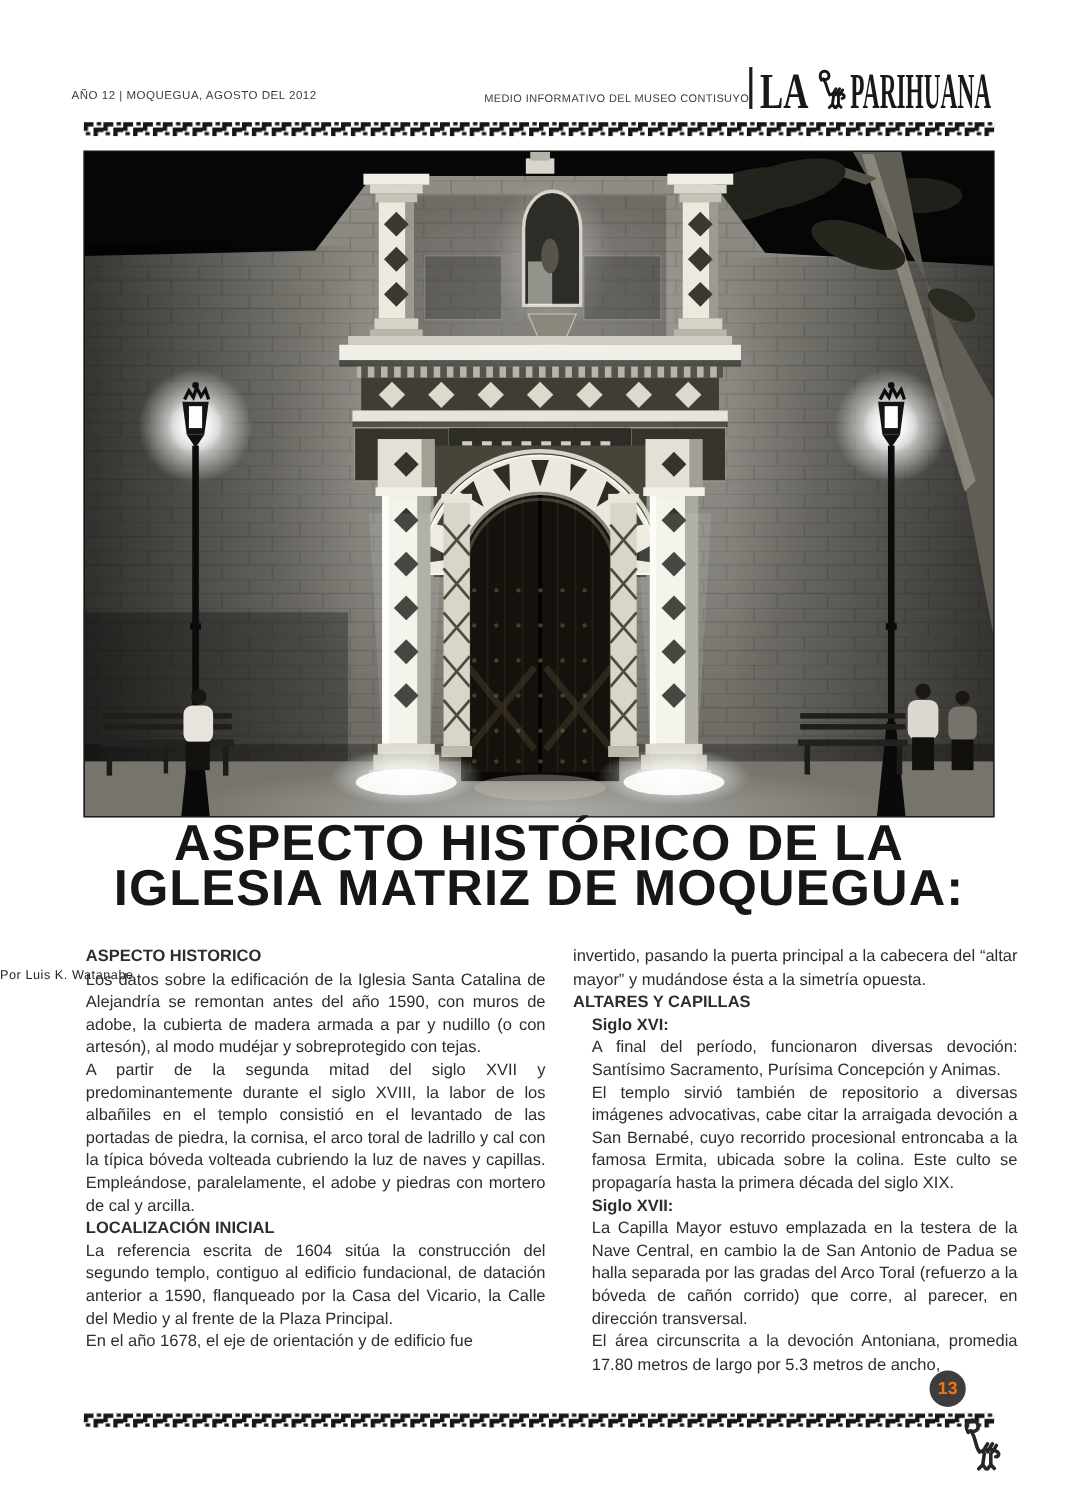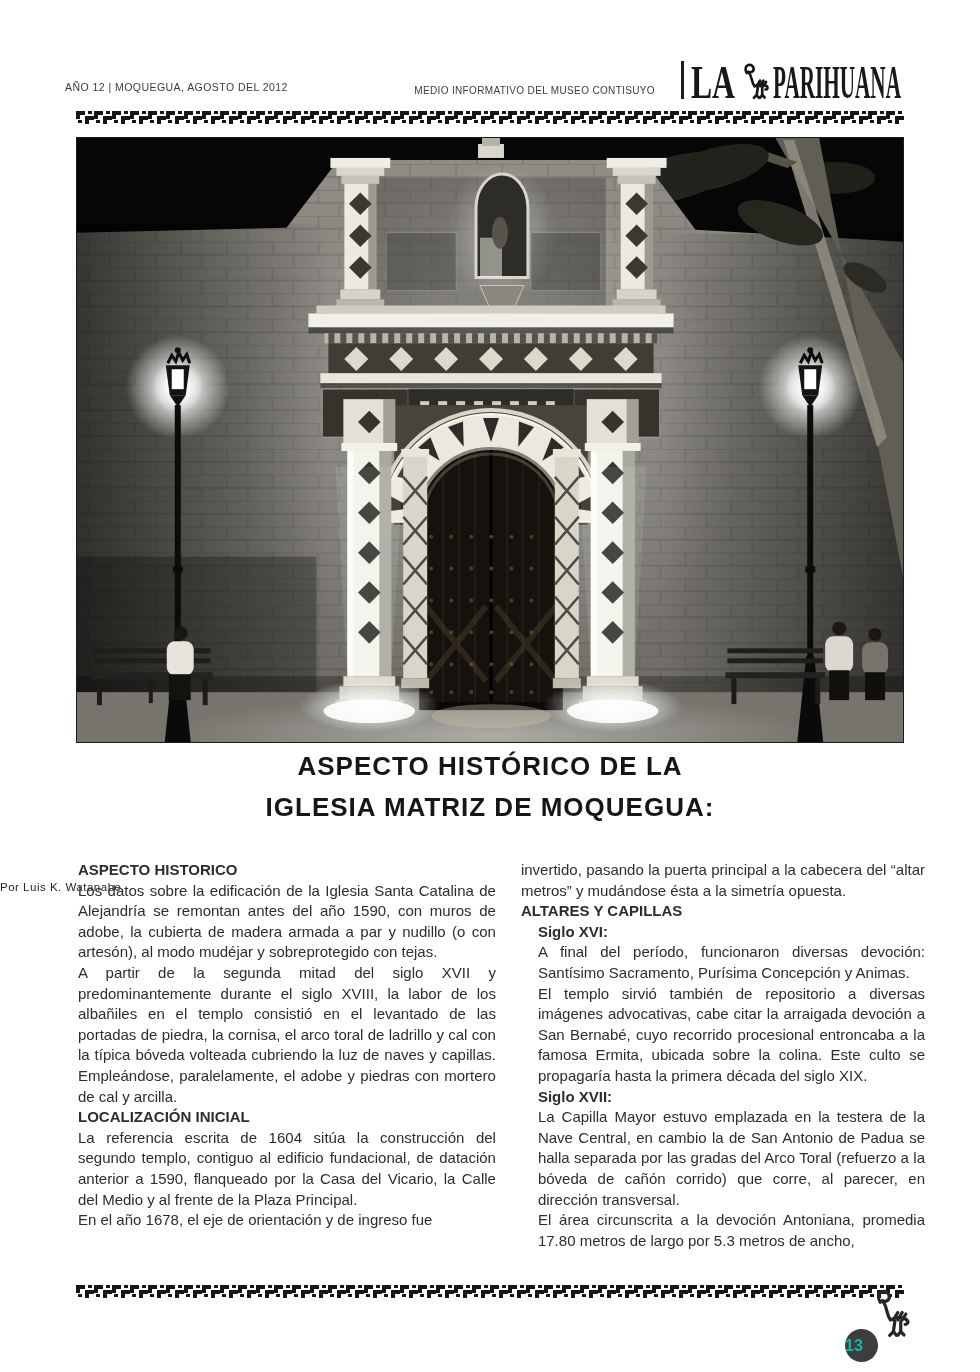--- a/index.html
+++ b/index.html
@@ -1,55 +1,55 @@
 <!DOCTYPE html>
 <html lang="es"><head>
 <meta charset="utf-8">
 <style>
   html,body{margin:0;padding:0;background:#e8e8e8;}
   .page{position:relative;width:980px;height:1372px;background:#ffffff;margin:0 auto;
         font-family:"Liberation Sans",sans-serif;color:#2e2d2b;overflow:hidden;}
 
   
   .hdr-left{position:absolute;left:65px;top:81px;font-size:10.5px;letter-spacing:.45px;color:#3b3b3b;white-space:nowrap;}
-  .hdr-right{position:absolute;right:75px;top:56px;display:flex;align-items:center;gap:26px;height:50px;}
+  .hdr-right{position:absolute;right:75px;top:56px;display:flex;align-items:center;gap:0;height:50px;}
   .hdr-center{font-size:10px;letter-spacing:.35px;color:#3b3b3b;white-space:nowrap;position:relative;top:9px;}
   .masthead{display:block;}
   .masthead text{font-family:"Liberation Serif",serif;font-weight:700;fill:#181818;}
 
   
   .band{position:absolute;left:76px;width:828px;height:14px;}
   .band-top{top:110px;}
   .band-bottom{top:1284px;}
 
   
   .photo{position:absolute;left:76px;top:137px;width:828px;height:606px;margin:0;
          border:1px solid #1c1c1c;box-sizing:border-box;background:#000;}
   .photo svg{display:block;}
 
   
   .title{position:absolute;left:0;top:746px;width:980px;text-align:center;
-         font-size:26px;font-weight:700;letter-spacing:1px;line-height:41px;color:#161616;}
+         font-size:46px;font-weight:700;letter-spacing:1px;line-height:41px;color:#161616;}
   .byline{position:absolute;left:0;top:881px;width:800px;text-align:left;
           font-size:11.5px;letter-spacing:.5px;color:#242424;}
 
   
   .columns{position:absolute;left:78px;top:860px;width:847px;display:flex;gap:25px;}
   .col{font-size:15px;line-height:20.6px;}
   .col-left{width:422px;}
   .col-right{width:408px;}
   .b-h{font-weight:700;}
   .b-sh{font-weight:700;padding-left:17px;}
   .b-p{text-align:justify;}
   .b-pi{text-align:justify;padding-left:17px;}
 
   
-  .page-circle{position:absolute;left:845px;top:1329px;width:33px;height:33px;border-radius:50%;
-               background:#3d3d3d;color:#14b8a6;font-size:16px;font-weight:700;
-               display:flex;align-items:center;}
+  .page-circle{position:absolute;left:845px;top:1246px;width:33px;height:33px;border-radius:50%;
+               background:#3d3d3d;color:#f97316;font-size:16px;font-weight:700;
+               display:flex;align-items:center;justify-content:center;}
   .footer-bird{position:absolute;left:867px;top:1286px;}
 </style>
 </head>
 <body>
 
 <div class="page">
 
   <div class="hdr-left">AÑO 12 | MOQUEGUA, AGOSTO DEL 2012</div>
   <div class="hdr-right">
     <div class="hdr-center">MEDIO INFORMATIVO DEL MUSEO CONTISUYO</div>
@@ -403,24 +403,24 @@
   </h1>
   <div class="byline">Por Luis K. Watanabe</div>
 
   <main class="columns">
     <div class="col col-left">
         <div class="blk b-h">ASPECTO HISTORICO</div>
         <div class="blk b-p">Los datos sobre la edificación de la Iglesia Santa Catalina de Alejandría se remontan antes del año 1590, con muros de adobe, la cubierta de madera armada a par y nudillo (o con artesón), al modo mudéjar y sobreprotegido con tejas.</div>
         <div class="blk b-p">A partir de la segunda mitad del siglo XVII y predominantemente durante el siglo XVIII, la labor de los albañiles en el templo consistió en el levantado de las portadas de piedra, la cornisa, el arco toral de ladrillo y cal con la típica bóveda volteada cubriendo la luz de naves y capillas. Empleándose, paralelamente, el adobe y piedras con mortero de cal y arcilla.</div>
         <div class="blk b-h">LOCALIZACIÓN INICIAL</div>
         <div class="blk b-p">La referencia escrita de 1604 sitúa la construcción del segundo templo, contiguo al edificio fundacional, de datación anterior a 1590, flanqueado por la Casa del Vicario, la Calle del Medio y al frente de la Plaza Principal.</div>
-        <div class="blk b-p">En el año 1678, el eje de orientación y de ingreso fue</div>
+        <div class="blk b-p">En el año 1678, el eje de orientación y de edificio fue</div>
       </div>
     <div class="col col-right">
-        <div class="blk b-p">invertido, pasando la puerta principal a la cabecera del “altar metros” y mudándose ésta a la simetría opuesta.</div>
+        <div class="blk b-p">invertido, pasando la puerta principal a la cabecera del “altar mayor” y mudándose ésta a la simetría opuesta.</div>
         <div class="blk b-h">ALTARES Y CAPILLAS</div>
         <div class="blk b-sh">Siglo XVI:</div>
         <div class="blk b-pi">A final del período, funcionaron diversas devoción: Santísimo Sacramento, Purísima Concepción y Animas.</div>
         <div class="blk b-pi">El templo sirvió también de repositorio a diversas imágenes advocativas, cabe citar la arraigada devoción a San Bernabé, cuyo recorrido procesional entroncaba a la famosa Ermita, ubicada sobre la colina. Este culto se propagaría hasta la primera década del siglo XIX.</div>
         <div class="blk b-sh">Siglo XVII:</div>
         <div class="blk b-pi">La Capilla Mayor estuvo emplazada en la testera de la Nave Central, en cambio la de San Antonio de Padua se halla separada por las gradas del Arco Toral (refuerzo a la bóveda de cañón corrido) que corre, al parecer, en dirección transversal.</div>
         <div class="blk b-pi">El área circunscrita a la devoción Antoniana, promedia 17.80 metros de largo por 5.3 metros de ancho,</div>
       </div>
   </main>
 

